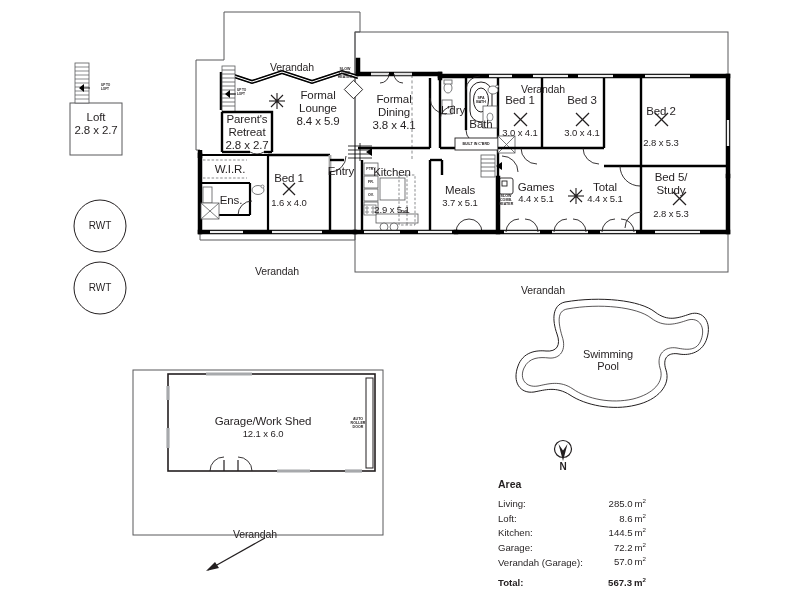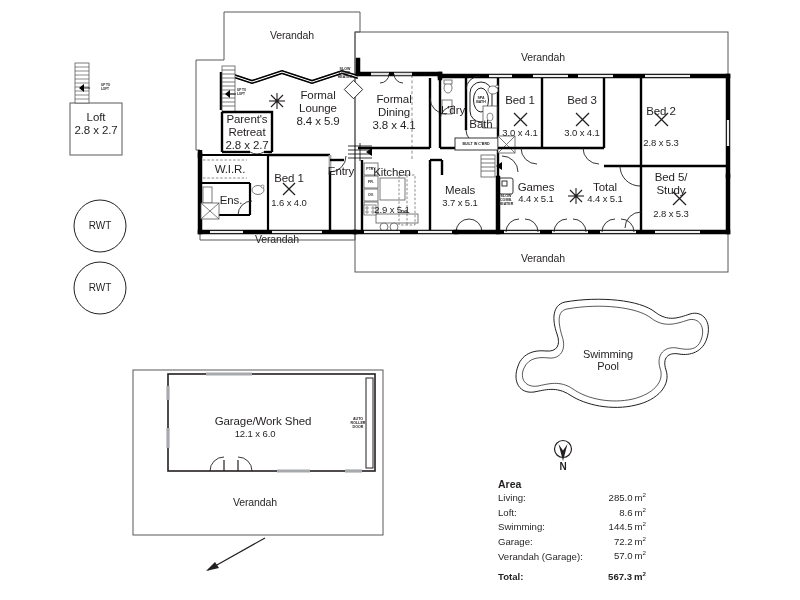--- a/index.html
+++ b/index.html
@@ -23,37 +23,37 @@
     color: #231f20;
     text-align: center;
     line-height: 1.12;
     white-space: nowrap;
     transform: translate(-50%, -50%);
     letter-spacing: -0.1px;
   }
   .lbl.room   { font-size: 11.5px; }
   .lbl.dim    { font-size: 9.5px; }
   .lbl.room2  { font-size: 11px; }
-  .lbl.veranda{ font-size: 10.5px; }
+  .lbl.veranda{ font-size: 10.5px; margin-top: 32px; }
   .lbl.tiny   { font-size: 3.6px; line-height: 1.18; font-weight: 700; letter-spacing: 0px;}
   .lbl.tiny2  { font-size: 3.2px; line-height: 1.2; font-weight: 700;}
   .lbl.rwt    { font-size: 10px; }
   .lbl.north  { font-size: 10px; font-weight: 700; }
 
   .stack { display:block; }
 
   
   #area-box {
     position: absolute;
     left: 498px; top: 478px;
     width: 160px;
     color: #231f20;
   }
   #area-box .area-title {
-    font-size: 10.5px; font-weight: 700; margin-bottom: 1px;
+    font-size: 10.5px; font-weight: 700; margin-bottom: 7px;
   }
   #area-box table { border-collapse: collapse; width: 148px; }
   #area-box td { font-size: 9.6px; padding: 0 0 2.4px 0; vertical-align: baseline; }
   #area-box td.val { text-align: right; white-space: nowrap; }
   #area-box tr.total td { font-weight: 700; padding-top: 6px; }
   sup { font-size: 6.2px; vertical-align: super; }
 </style>
 </head>
 <body>
 
@@ -646,21 +646,21 @@
     <span class="stack">HEATER</span>
   </div>
 
   <div class="lbl room" style="left:671px; top:184px;">
     <span class="stack">Bed 5/</span>
     <span class="stack">Study</span>
   </div>
   <div class="lbl dim" style="left:671px; top:214px;"><span>2.8 x 5.3</span></div>
 
   <div class="lbl room" style="left:263px; top:421px;"><span>Garage/Work Shed</span></div>
-  <div class="lbl dim" style="left:255px; top:434px;"><span>12.1 x 6.0</span></div>
+  <div class="lbl dim" style="left:263px; top:434px;"><span>12.1 x 6.0</span></div>
   <div class="lbl tiny" style="left:358px; top:423px;">
     <span class="stack">AUTO</span>
     <span class="stack">ROLLER</span>
     <span class="stack">DOOR</span>
   </div>
 
   <div class="lbl room2" style="left:608px; top:360px;">
     <span class="stack">Swimming</span>
     <span class="stack">Pool</span>
   </div>
@@ -677,21 +677,21 @@
             <span>285.0</span> <span>m</span><sup>2</sup>
           </td>
         </tr>
         <tr>
           <td>Loft:</td>
           <td class="val">
             <span>8.6</span> <span>m</span><sup>2</sup>
           </td>
         </tr>
         <tr>
-          <td>Swimming:</td>
+          <td>Kitchen:</td>
           <td class="val">
             <span>144.5</span> <span>m</span><sup>2</sup>
           </td>
         </tr>
         <tr>
           <td>Garage:</td>
           <td class="val">
             <span>72.2</span> <span>m</span><sup>2</sup>
           </td>
         </tr>

